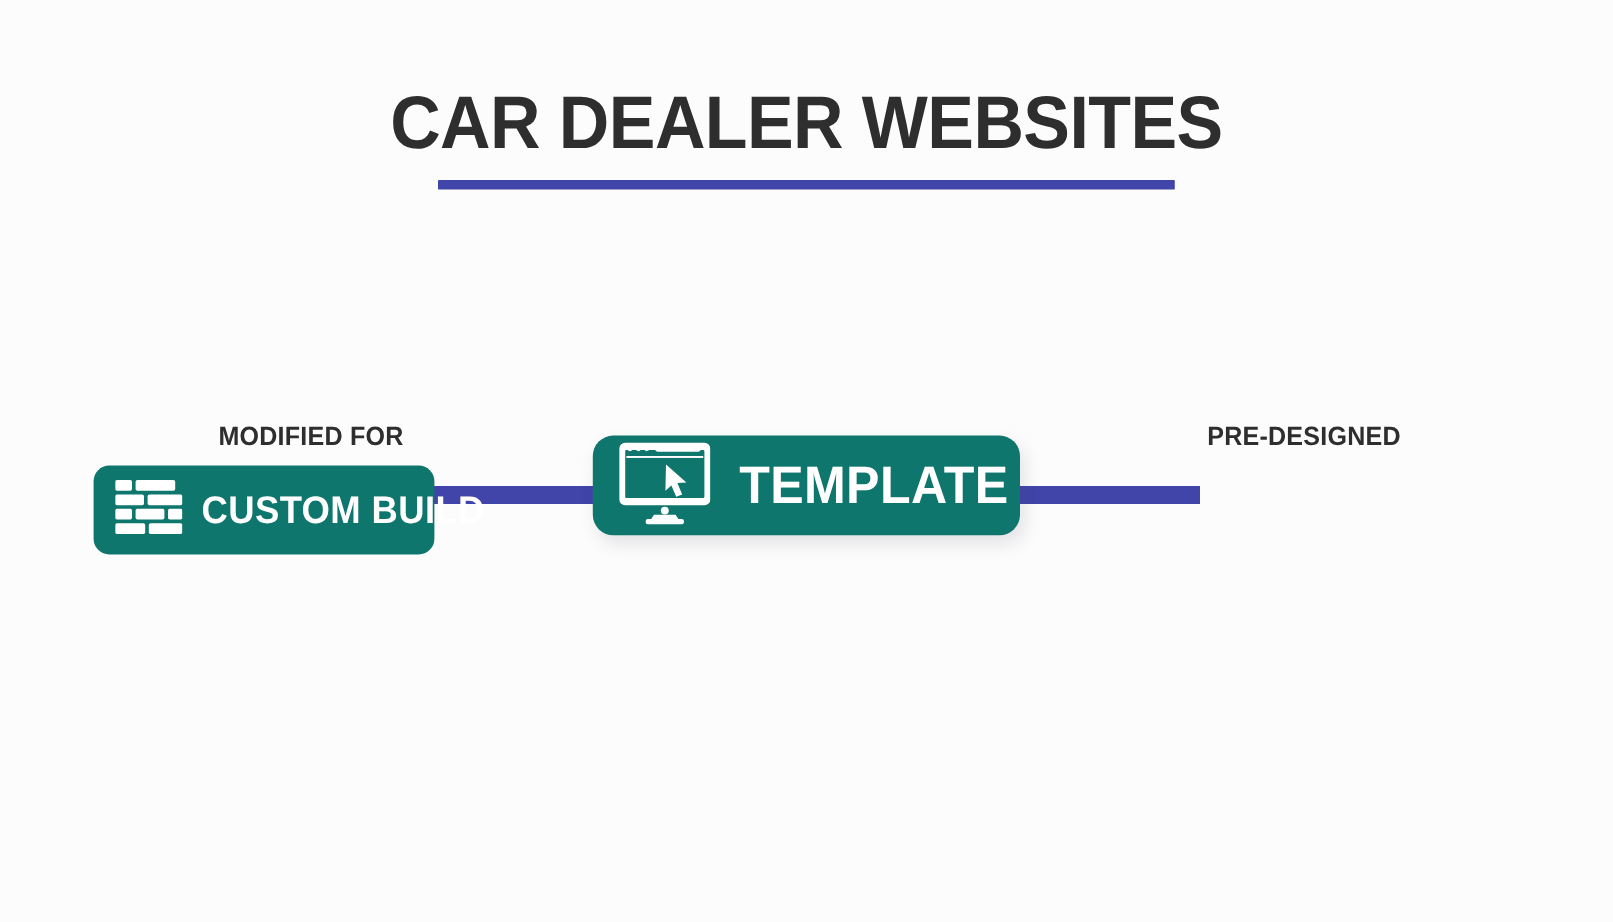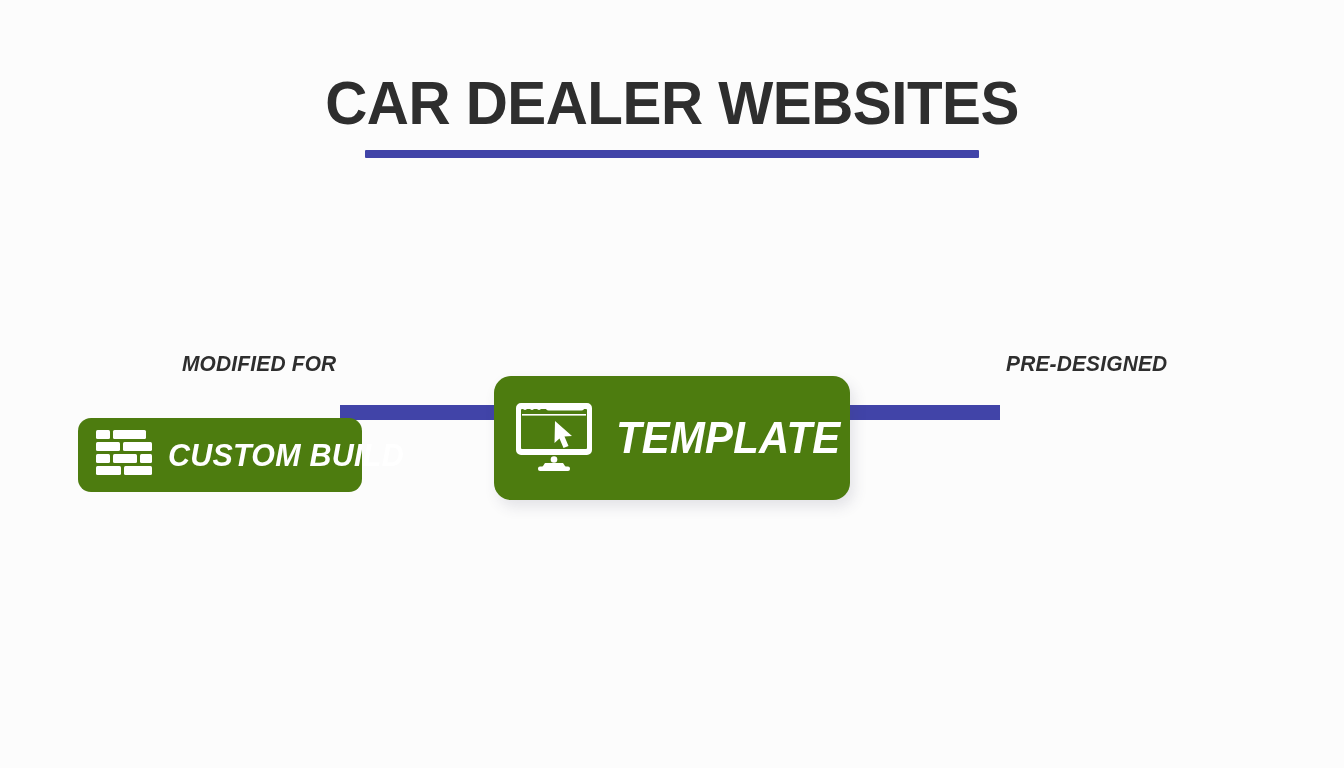--- a/index.html
+++ b/index.html
@@ -41,40 +41,38 @@
     border-radius: 1px;
   }
 
   
   #diagram {
     position: absolute;
     left: 0;
     top: 0;
     width: 1344px;
     height: 768px;
-    font-style: italic;
   }
 
   .connector {
     position: absolute;
     height: 15px;
     background: #4144a8;
     top: 405px;
   }
   #connector-left  { left: 340px;  width: 170px; }
   #connector-right { left: 840px;  width: 160px; }
 
   .node {
     position: absolute;
-    background: #4d7c0f;
+    background: #0f766e;
     border-radius: 13px;
     display: flex;
     align-items: center;
     box-sizing: border-box;
-    margin-top: 30px;
   }
   .node-label {
     position: absolute;
     font-family: "Liberation Sans Narrow", "Liberation Sans", sans-serif;
     font-size: 22px;
     font-weight: bold;
     color: #2e2e2e;
     letter-spacing: 0.2px;
     white-space: nowrap;
     transform: scaleX(0.95);
@@ -93,21 +91,21 @@
   
   #label-left { left: 182px; top: 351px; }
   #node-left {
     left: 78px; top: 388px; width: 284px; height: 74px;
     padding: 0 18px;
   }
   #node-left .node-text { font-size: 32px; margin-left: 16px; }
 
   
   #node-center {
-    left: 494px; top: 346px; width: 356px; height: 124px;
+    left: 494px; top: 363px; width: 356px; height: 83px;
     border-radius: 17px;
     padding: 0 22px;
     box-shadow: 4px 7px 14px rgba(60,60,90,0.13);
   }
   #node-center .node-text { font-size: 44px; margin-left: 24px; }
 
   
   #label-right { left: 1006px; top: 351px; }
   #node-right {
     left: 982px; top: 388px; width: 284px; height: 74px;

